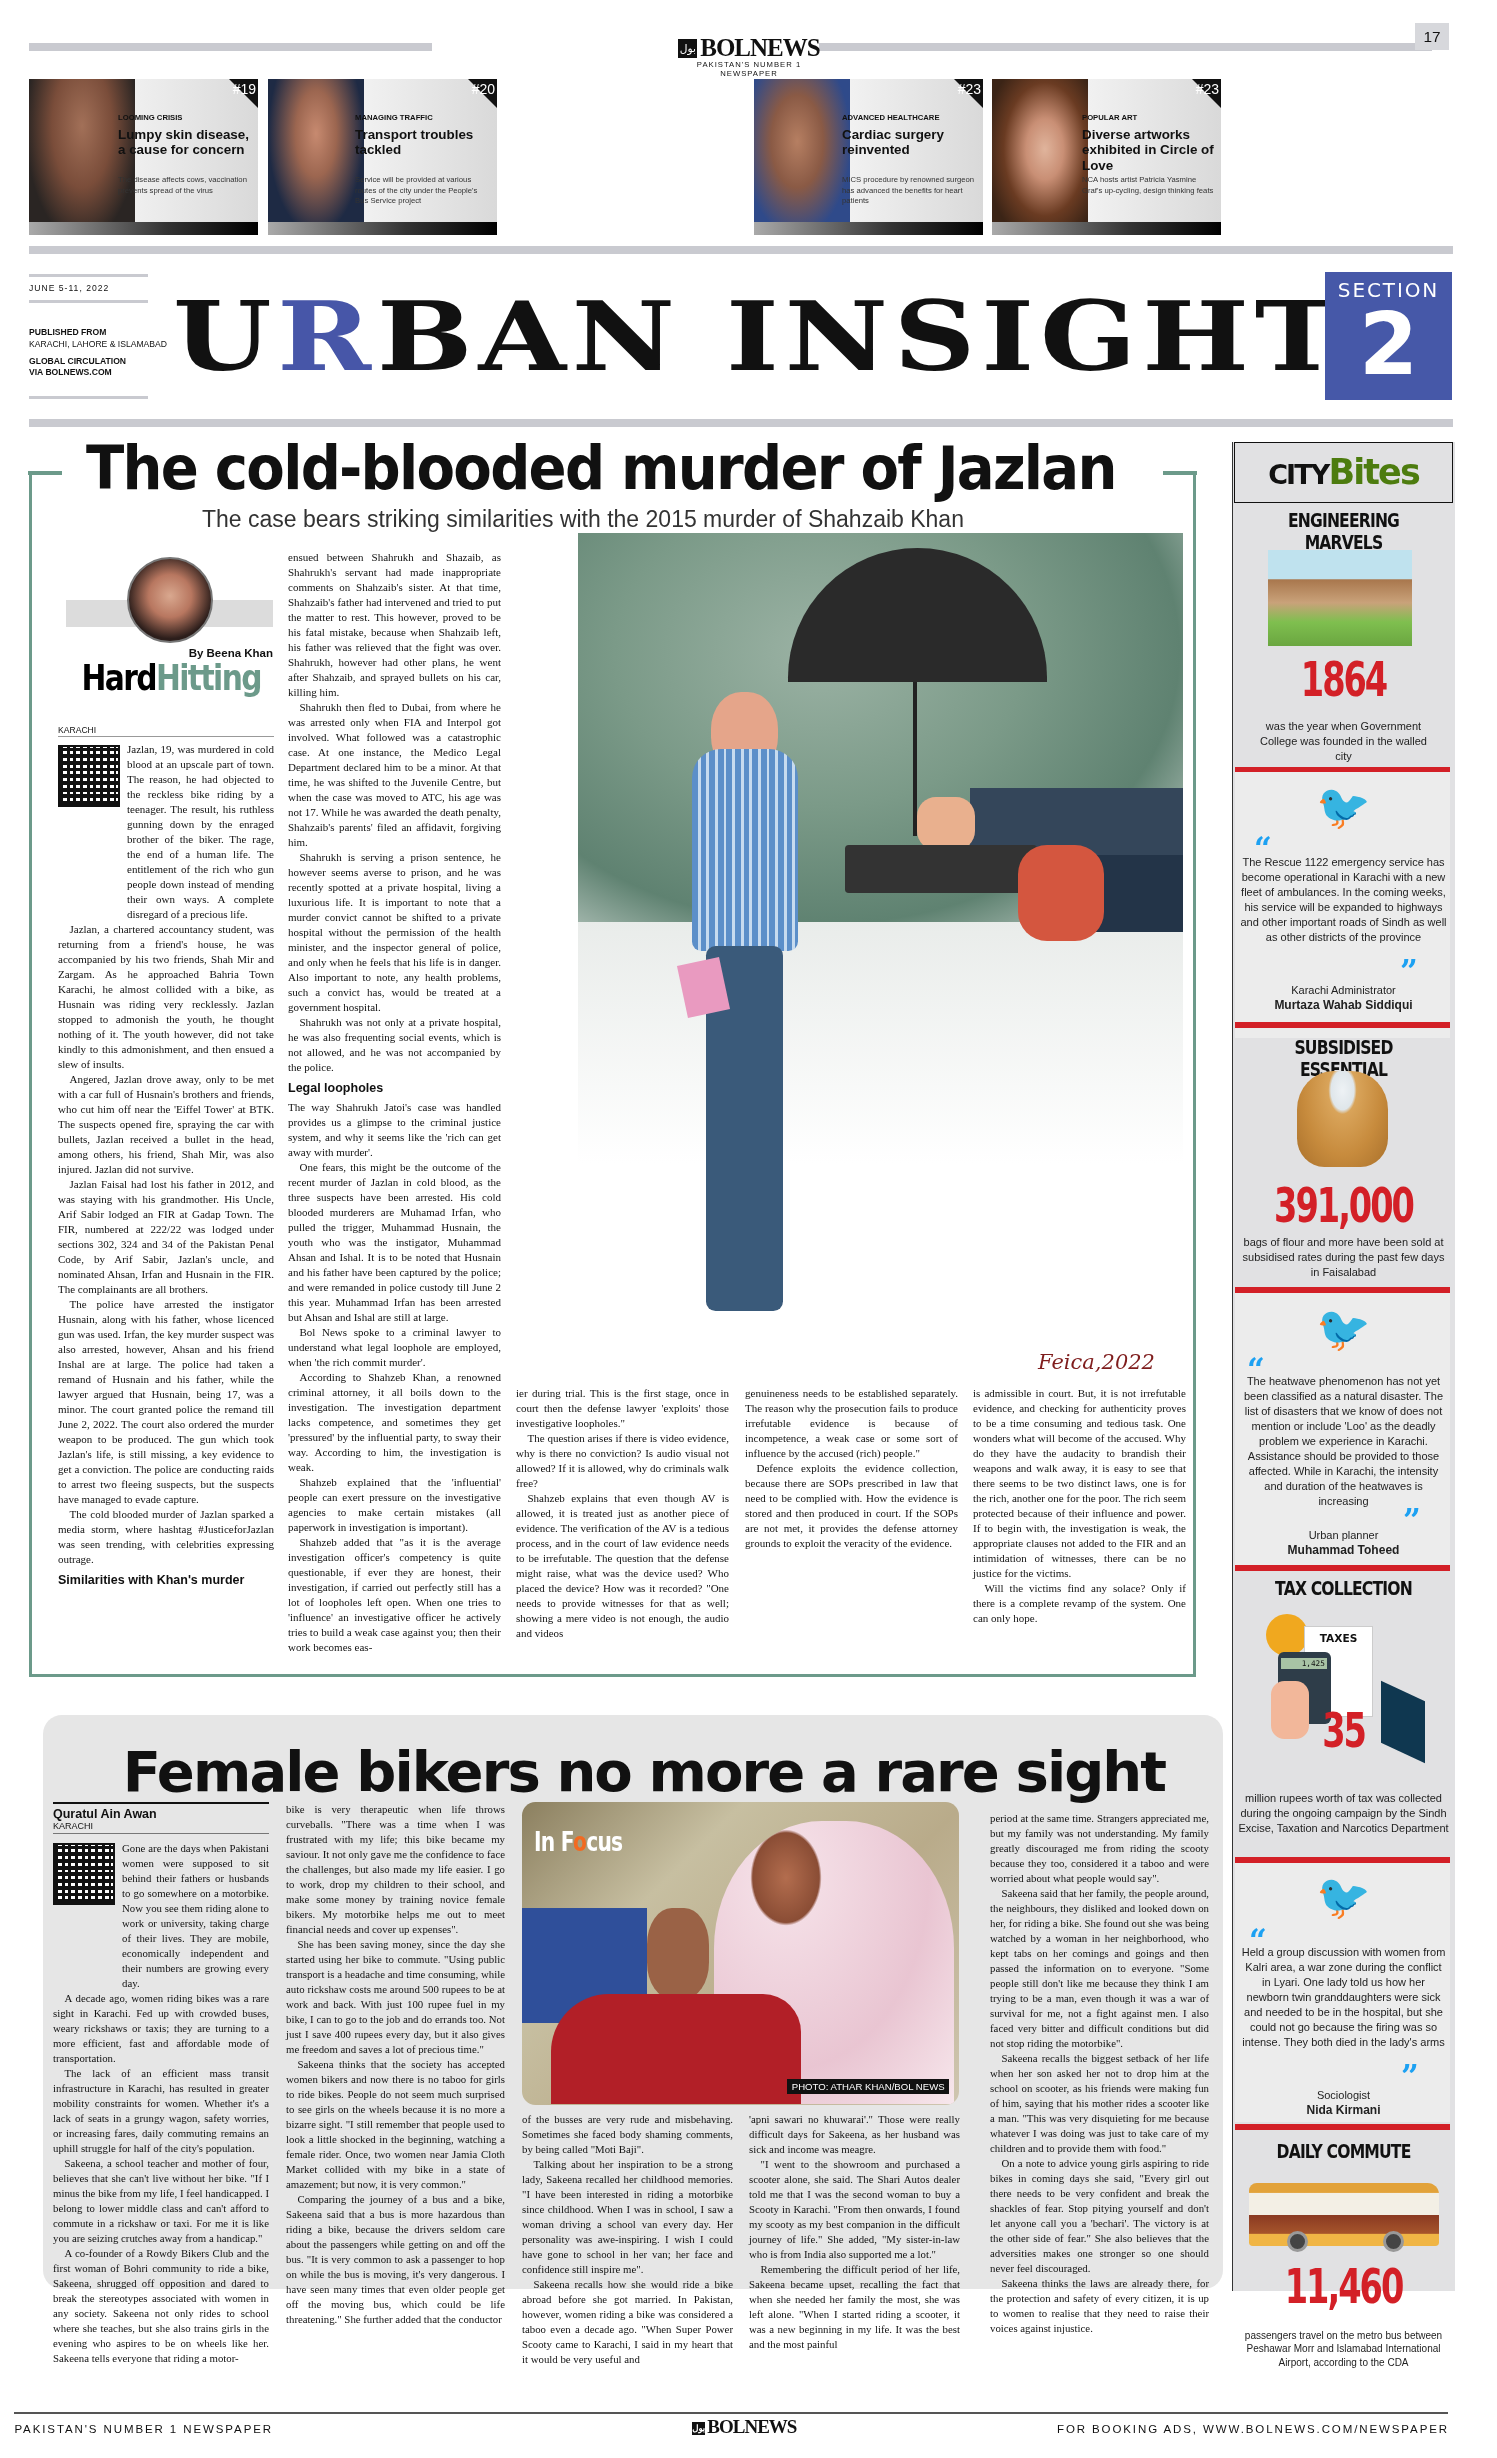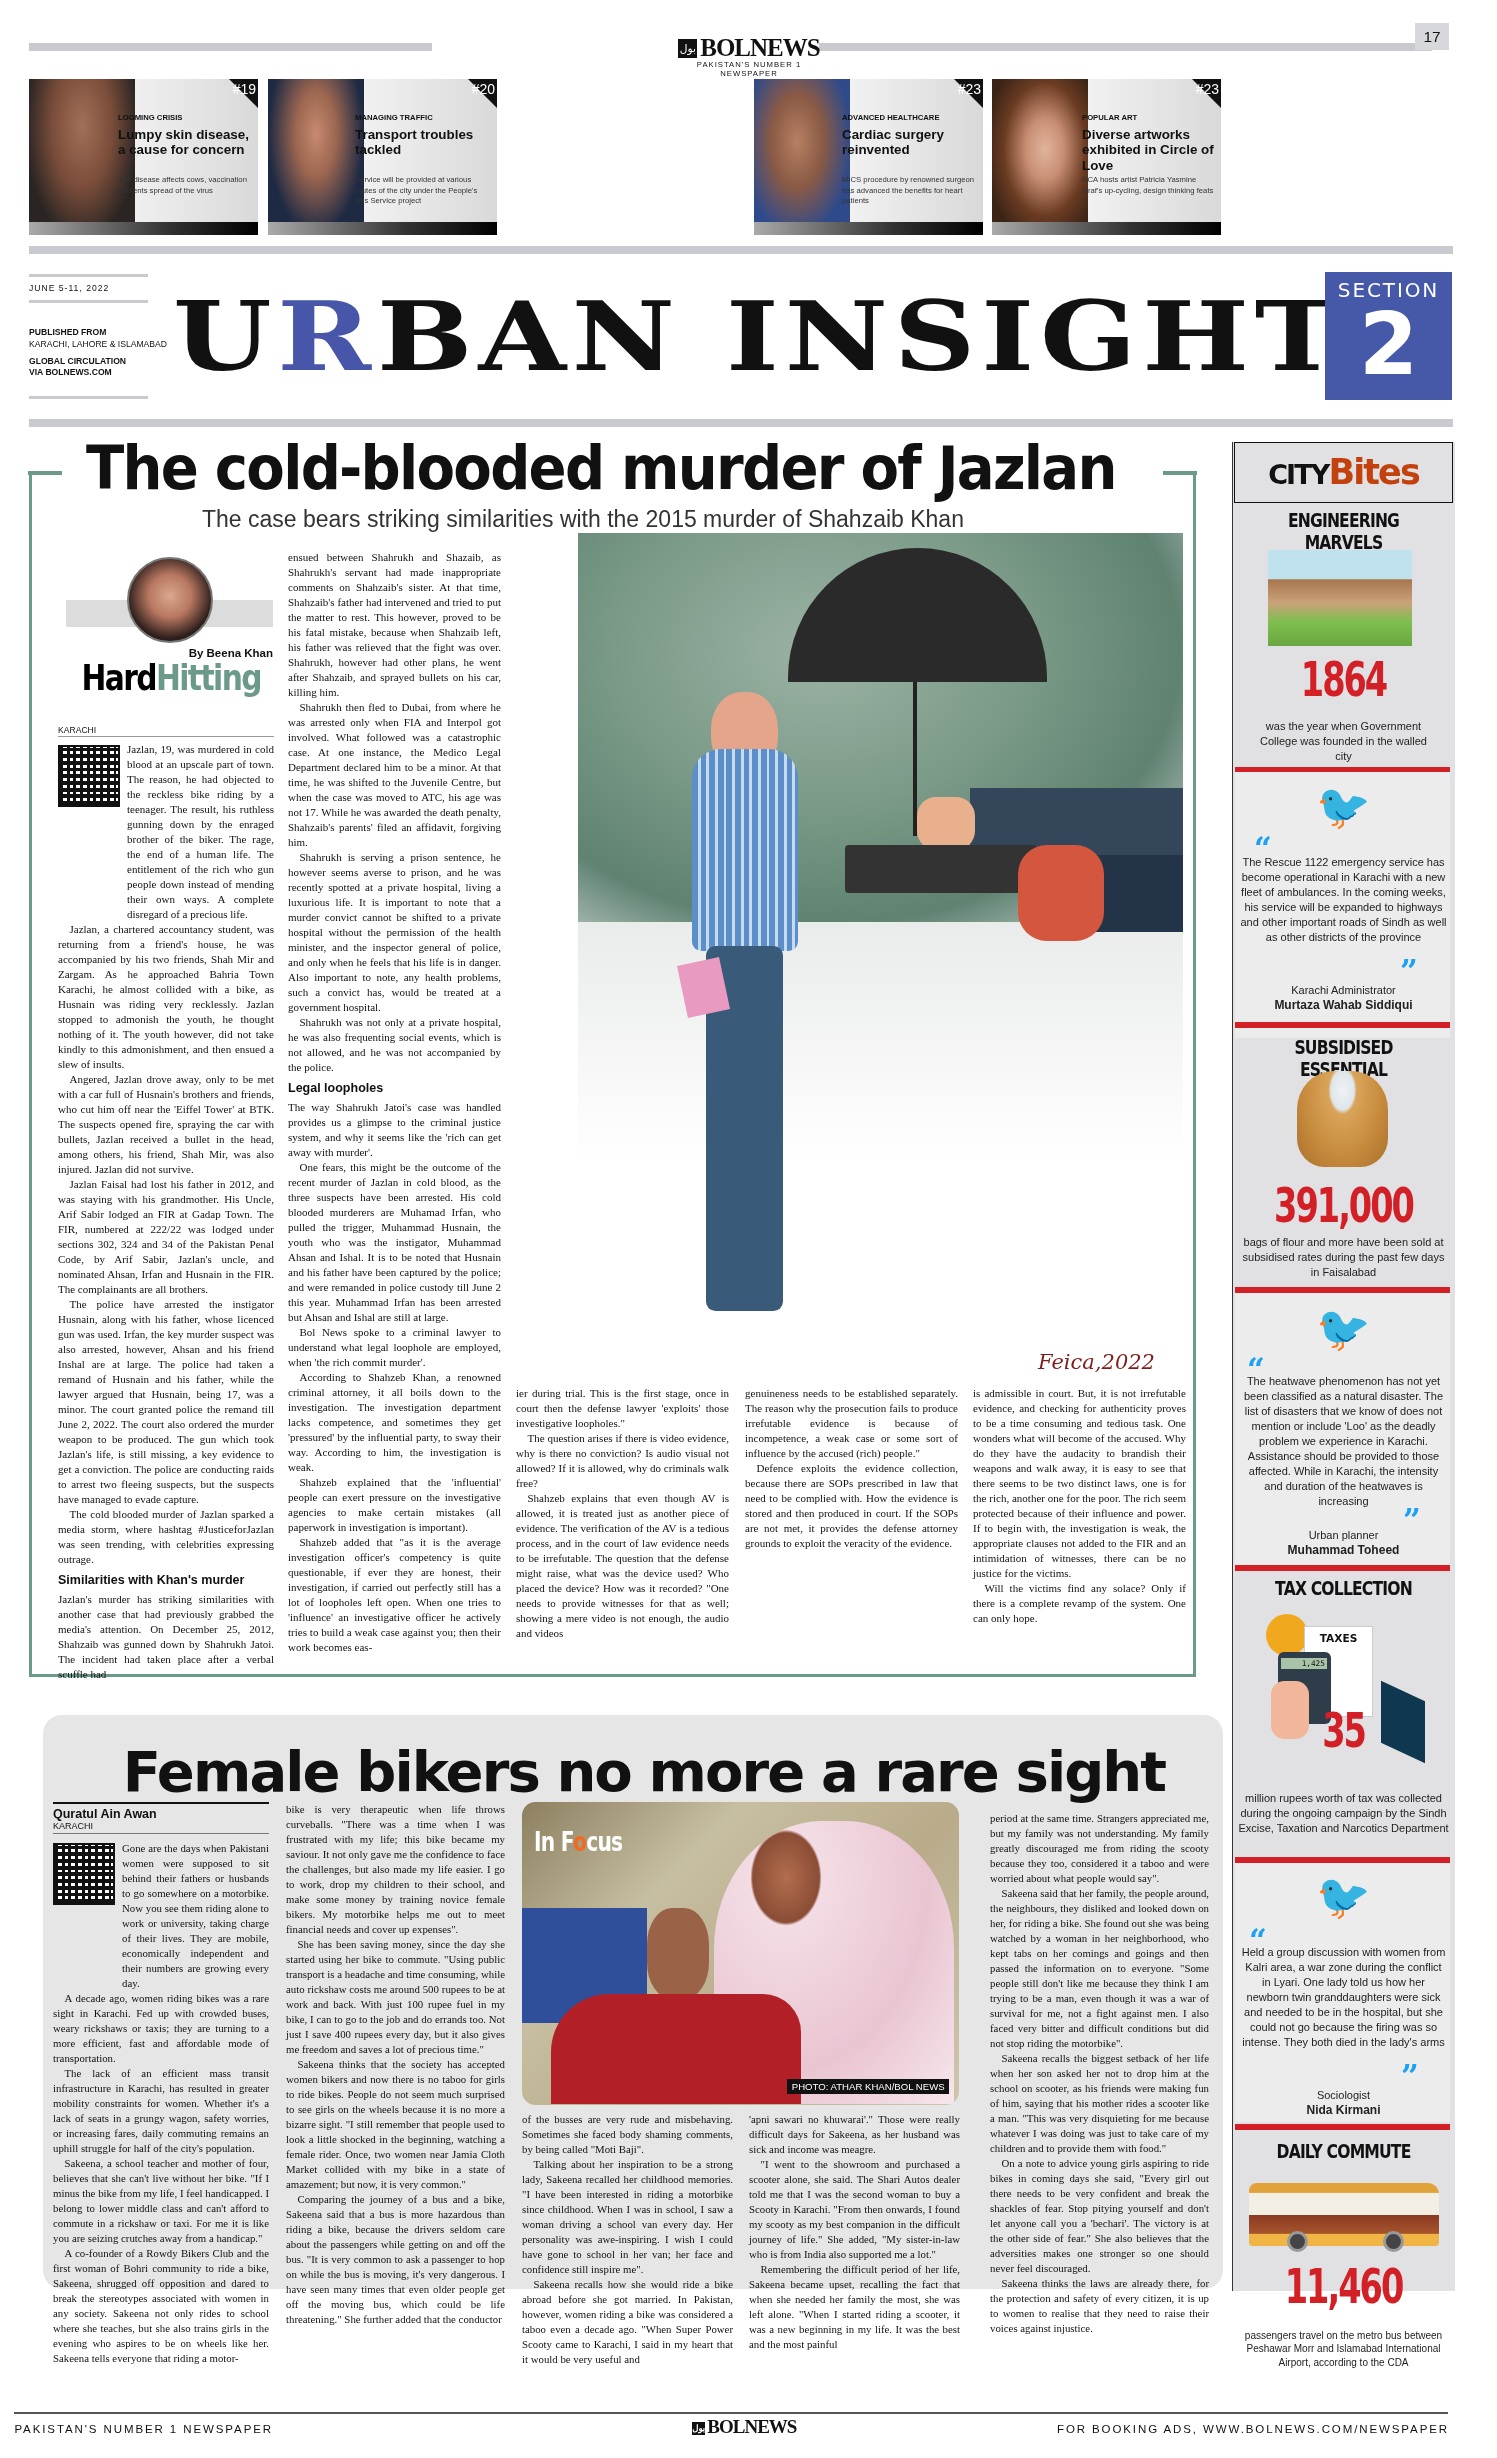--- a/index.html
+++ b/index.html
@@ -62,21 +62,21 @@
 .sleeve2{position:absolute;left:1095px;top:855px;width:88px;height:77px;background:#233448}
 .man{position:absolute;left:692px;top:749px;width:106px;height:202px;background:repeating-linear-gradient(90deg,#5c8fc9 0 5.8px,#c7dbef 5.8px 8.6px),#5c8fc9;border-radius:29px 29px 9.6px 9.6px}
 .manhead{position:absolute;left:711px;top:692px;width:67px;height:82px;background:#e5a58a;border-radius:45%}
 .manlegs{position:absolute;left:706px;top:946px;width:77px;height:365px;background:#3a5a7a;border-radius:9.6px}
 .book{position:absolute;left:682px;top:961px;width:43px;height:53px;background:#e99ac0;transform:rotate(-12deg)}
 .signature{position:absolute;left:1038px;top:1350px;font-family:"DejaVu Serif",serif;font-style:italic;font-size:21px;color:#7f1d1d}
 
 .sidebar{position:absolute;left:1232px;top:442px;width:223px;height:1849px;background:#e1e1e3;border-left:1.9px solid #333}
 .cb-head{position:absolute;left:1234px;top:442px;width:219px;height:61px;border:1.9px solid #111;text-align:center;background:#e1e1e3}
 .cb-head .city{font-family:"DejaVu Sans",sans-serif;font-size:27px;font-weight:bold;letter-spacing:-1.9px;line-height:58px}
-.cb-head .bites{color:#c2410c;font-size:35px}
+.cb-head .bites{color:#4d7c0f;font-size:35px}
 .sb-title{position:absolute;width:223px;left:1232px;text-align:center;font-family:"DejaVu Sans",sans-serif;font-weight:bold;font-size:19px;letter-spacing:-1px;transform:scaleX(0.82);transform-origin:center}
 .bignum{position:absolute;width:223px;left:1232px;text-align:center;font-family:"DejaVu Sans",sans-serif;font-weight:bold;color:#d32027;font-size:48px;letter-spacing:-2.9px;transform:scaleX(0.7);transform-origin:center}
 .sbtext{position:absolute;width:223px;left:1232px;text-align:center;font-family:"Liberation Sans",sans-serif;font-size:11px;line-height:15px;color:#222;padding:0 7.7px}
 .sbtext .who{font-weight:bold;font-size:12px}
 .redline{position:absolute;left:1235px;width:215px;height:5.8px;background:#d32027}
 .tweetbox{position:absolute;left:1235px;width:215px;background:#ececec}
 .bird{position:absolute;width:223px;left:1232px;text-align:center;color:#1da1f2;font-size:44px;line-height:48px;font-family:"DejaVu Sans",sans-serif}
 .qmark{position:absolute;color:#1da1f2;font-family:"DejaVu Serif",serif;font-size:31px;font-weight:bold;line-height:1}
 .illu{position:absolute}
 
@@ -183,21 +183,20 @@
 <div class="qr" style="left:58px;top:745px"></div>
 
 <div class="col" style="left:58px;top:742px;width:216px">
   <p class="ni" style="margin-left:69px">Jazlan, 19, was murdered in cold blood at an upscale part of town. The reason, he had objected to the reckless bike riding by a teenager. The result, his ruthless gunning down by the enraged brother of the biker. The rage, the end of a human life. The entitlement of the rich who gun people down instead of mending their own ways. A complete disregard of a precious life.</p>
   <p>Jazlan, a chartered accountancy student, was returning from a friend's house, he was accompanied by his two friends, Shah Mir and Zargam. As he approached Bahria Town Karachi, he almost collided with a bike, as Husnain was riding very recklessly. Jazlan stopped to admonish the youth, he thought nothing of it. The youth however, did not take kindly to this admonishment, and then ensued a slew of insults.</p>
   <p>Angered, Jazlan drove away, only to be met with a car full of Husnain's brothers and friends, who cut him off near the 'Eiffel Tower' at BTK. The suspects opened fire, spraying the car with bullets, Jazlan received a bullet in the head, among others, his friend, Shah Mir, was also injured. Jazlan did not survive.</p>
   <p>Jazlan Faisal had lost his father in 2012, and was staying with his grandmother. His Uncle, Arif Sabir lodged an FIR at Gadap Town. The FIR, numbered at 222/22 was lodged under sections 302, 324 and 34 of the Pakistan Penal Code, by Arif Sabir, Jazlan's uncle, and nominated Ahsan, Irfan and Husnain in the FIR. The complainants are all brothers.</p>
   <p>The police have arrested the instigator Husnain, along with his father, whose licenced gun was used. Irfan, the key murder suspect was also arrested, however, Ahsan and his friend Inshal are at large. The police had taken a remand of Husnain and his father, while the lawyer argued that Husnain, being 17, was a minor. The court granted police the remand till June 2, 2022. The court also ordered the murder weapon to be produced. The gun which took Jazlan's life, is still missing, a key evidence to get a conviction. The police are conducting raids to arrest two fleeing suspects, but the suspects have managed to evade capture.</p>
   <p>The cold blooded murder of Jazlan sparked a media storm, where hashtag #JusticeforJazlan was seen trending, with celebrities expressing outrage.</p>
   <h4>Similarities with Khan's murder</h4>
-  <p class="ni">Jazlan's murder has striking similarities with another case that had previously grabbed the media's attention. On December 25, 2012, Shahzaib was gunned down by Shahrukh Jatoi. The incident had taken place after a verbal scuffle had</p>
 </div>
 
 <div class="col" style="left:288px;top:550px;width:213px">
   <p class="ni">ensued between Shahrukh and Shazaib, as Shahrukh's servant had made inappropriate comments on Shahzaib's sister. At that time, Shahzaib's father had intervened and tried to put the matter to rest. This however, proved to be his fatal mistake, because when Shahzaib left, his father was relieved that the fight was over. Shahrukh, however had other plans, he went after Shahzaib, and sprayed bullets on his car, killing him.</p>
   <p>Shahrukh then fled to Dubai, from where he was arrested only when FIA and Interpol got involved. What followed was a catastrophic case. At one instance, the Medico Legal Department declared him to be a minor. At that time, he was shifted to the Juvenile Centre, but when the case was moved to ATC, his age was not 17. While he was awarded the death penalty, Shahzaib's parents' filed an affidavit, forgiving him.</p>
   <p>Shahrukh is serving a prison sentence, he however seems averse to prison, and he was recently spotted at a private hospital, living a luxurious life. It is important to note that a murder convict cannot be shifted to a private hospital without the permission of the health minister, and the inspector general of police, and only when he feels that his life is in danger. Also important to note, any health problems, such a convict has, would be treated at a government hospital.</p>
   <p>Shahrukh was not only at a private hospital, he was also frequenting social events, which is not allowed, and he was not accompanied by the police.</p>
   <h4>Legal loopholes</h4>
   <p class="ni">The way Shahrukh Jatoi's case was handled provides us a glimpse to the criminal justice system, and why it seems like the 'rich can get away with murder'.</p>
   <p>One fears, this might be the outcome of the recent murder of Jazlan in cold blood, as the three suspects have been arrested. His cold blooded murderers are Muhamad Irfan, who pulled the trigger, Muhammad Husnain, the youth who was the instigator, Muhammad Ahsan and Ishal. It is to be noted that Husnain and his father have been captured by the police; and were remanded in police custody till June 2 this year. Muhammad Irfan has been arrested but Ahsan and Ishal are still at large.</p>

